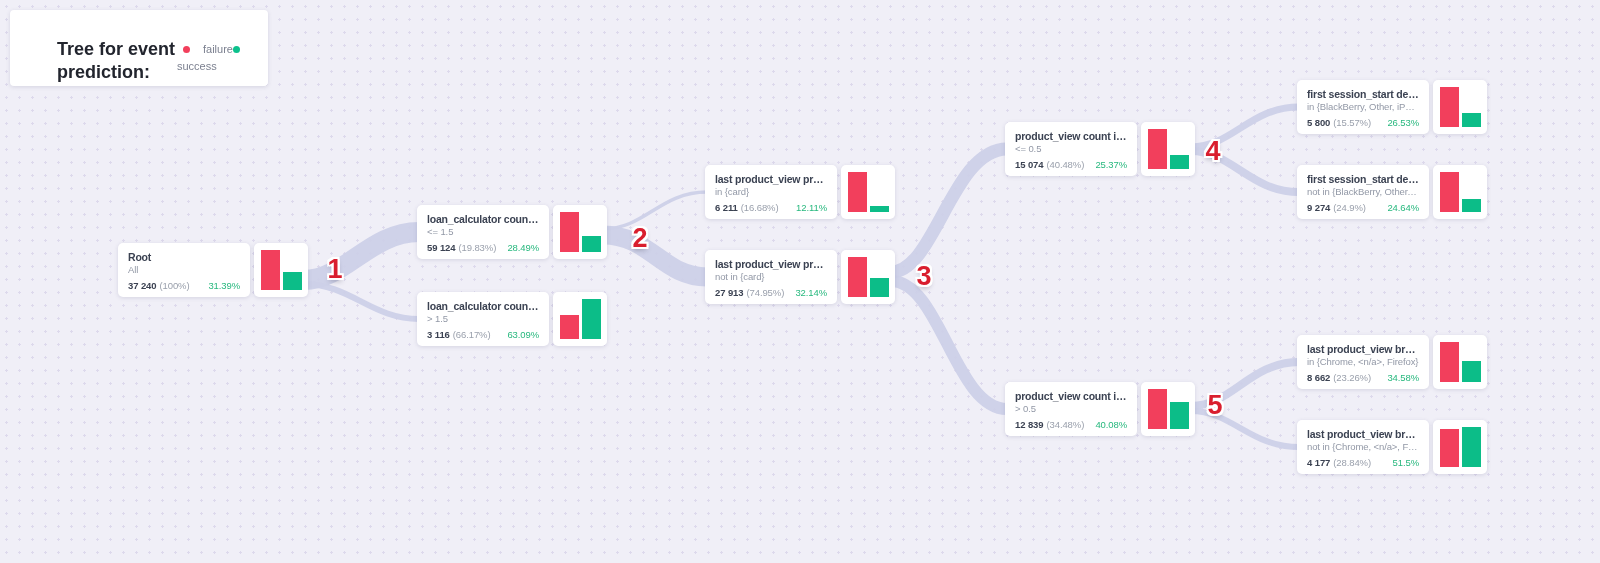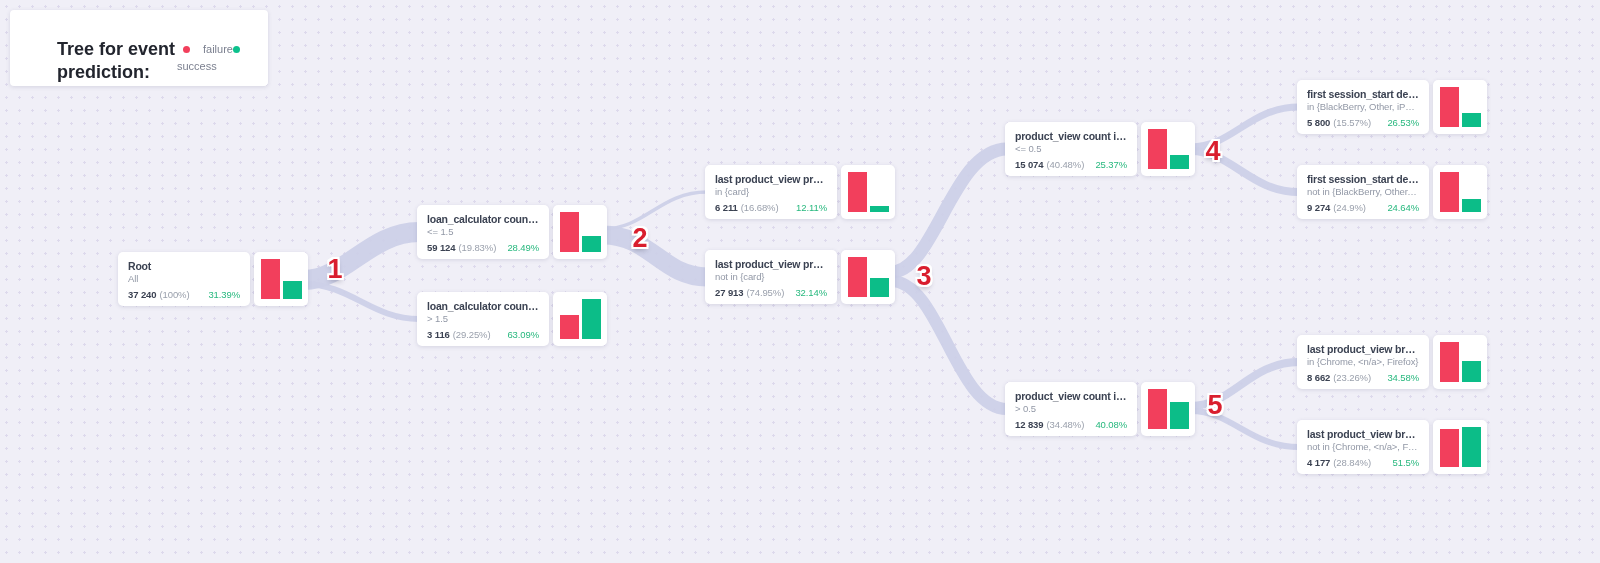--- a/index.html
+++ b/index.html
@@ -81,21 +81,21 @@
 </svg>
 
 <div class="legend-card">
   <div class="legend-title">Tree for event prediction:</div>
   <span class="legend-dot dot-failure"></span>
   <span class="legend-label label-failure">failure</span>
   <span class="legend-dot dot-success"></span>
   <span class="legend-label label-success">success</span>
 </div>
 
-<div class="node" style="left:118px;top:252px;">
+<div class="node" style="left:118px;top:243px;">
   <div class="node-text">
     <div class="node-title">Root</div>
     <div class="node-cond">All</div>
     <div class="node-row">
       <span class="node-count">37 240</span>
       <span class="node-share">(100%)</span>
       <span class="node-success">31.39%</span>
     </div>
   </div>
   <div class="node-chart">
@@ -119,21 +119,21 @@
     <div class="bar bar-success" style="height: 40%;"></div>
   </div>
 </div>
 
 <div class="node" style="left:417px;top:292px;">
   <div class="node-text">
     <div class="node-title">loan_calculator count i...</div>
     <div class="node-cond">&gt; 1.5</div>
     <div class="node-row">
       <span class="node-count">3 116</span>
-      <span class="node-share">(29.25%)</span>
+      <span class="node-share">(66.17%)</span>
       <span class="node-success">63.09%</span>
     </div>
   </div>
   <div class="node-chart">
     <div class="bar bar-failure" style="height: 59%;"></div>
     <div class="bar bar-success" style="height: 100%;"></div>
   </div>
 </div>
 
 <div class="node" style="left:705px;top:165px;">

